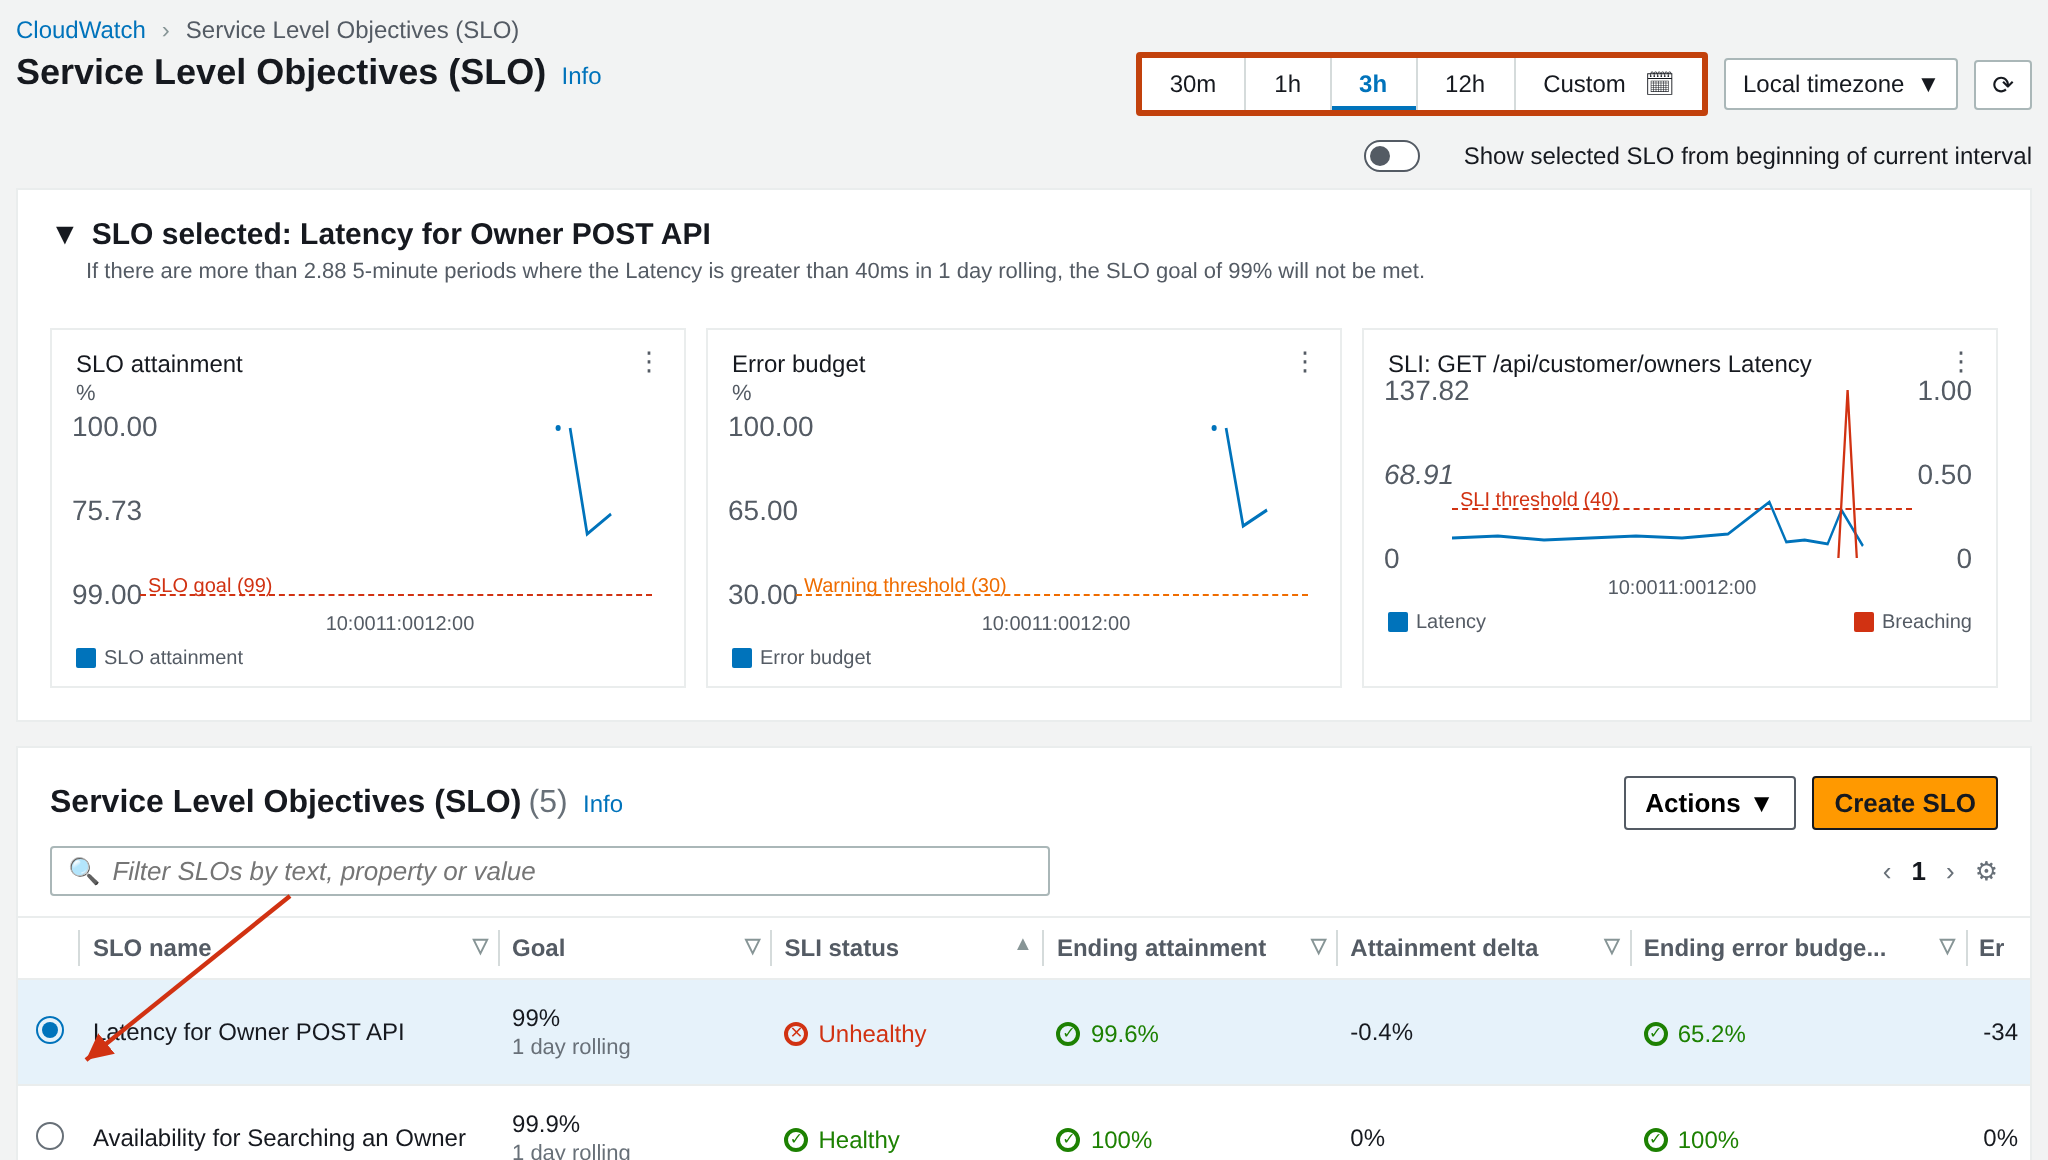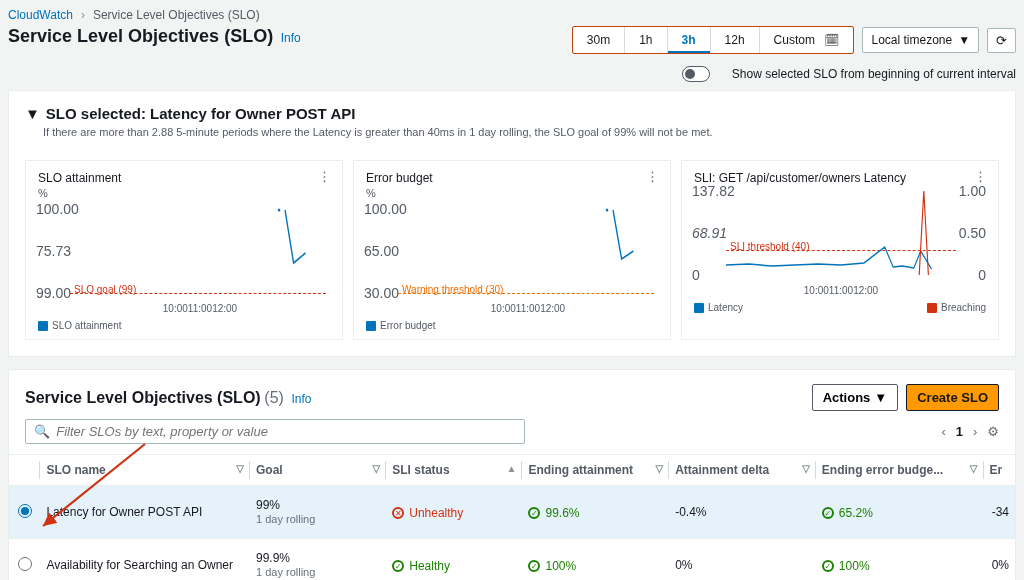--- a/index.html
+++ b/index.html
@@ -7,21 +7,21 @@
   a { color: #0073bb; text-decoration: none; }
 
   .breadcrumb { display: flex; align-items: center; gap: 8px; padding: 8px 8px 4px 8px; font-size: 12px; color: #545b64; }
   .breadcrumb .sep { color: #879596; }
 
   .page-header { display: flex; justify-content: space-between; align-items: flex-start; padding: 0 8px 8px 8px; }
   .page-title { font-size: 18px; font-weight: 700; }
   .info-link { font-size: 12px; color: #0073bb; font-weight: 500; margin-left: 4px;}
 
   .time-controls { display: flex; align-items: center; gap: 8px; }
-  .time-tabs { display:flex; border:1px solid #c2410c; border-radius:2px; overflow:hidden; background:#fff;}
+  .time-tabs { display:flex; border:3px solid #c2410c; border-radius:2px; overflow:hidden; background:#fff;}
   .time-tab { padding:6px 14px; font-size:12px; border-right:1px solid #d5dbdb; cursor:pointer; color:#16191f;}
   .time-tab:last-child { border-right:none;}
   .time-tab.active { color:#0073bb; font-weight:700; box-shadow: inset 0 -2px 0 #0073bb;}
   .tz-select { border:1px solid #aab7b8; background:#fff; padding:5px 8px; display:flex; align-items:center; gap:6px; border-radius:2px; font-size:12px;}
   .refresh-btn { border:1px solid #aab7b8; background:#fff; padding:4px 8px; border-radius:2px; display:flex; align-items:center;}
 
   .toggle-row { display:flex; justify-content:flex-end; padding:4px 8px 8px 8px; font-size:12px; align-items:center; gap:22px;}
   .toggle-pill { width:28px; height:16px; border-radius:8px; background:#fff; border:1px solid #545b64; position:relative; display:inline-block;}
   .toggle-pill::after{content:""; width:10px; height:10px; background:#545b64; border-radius:50%; position:absolute; top:2px; left:2px;}
 

